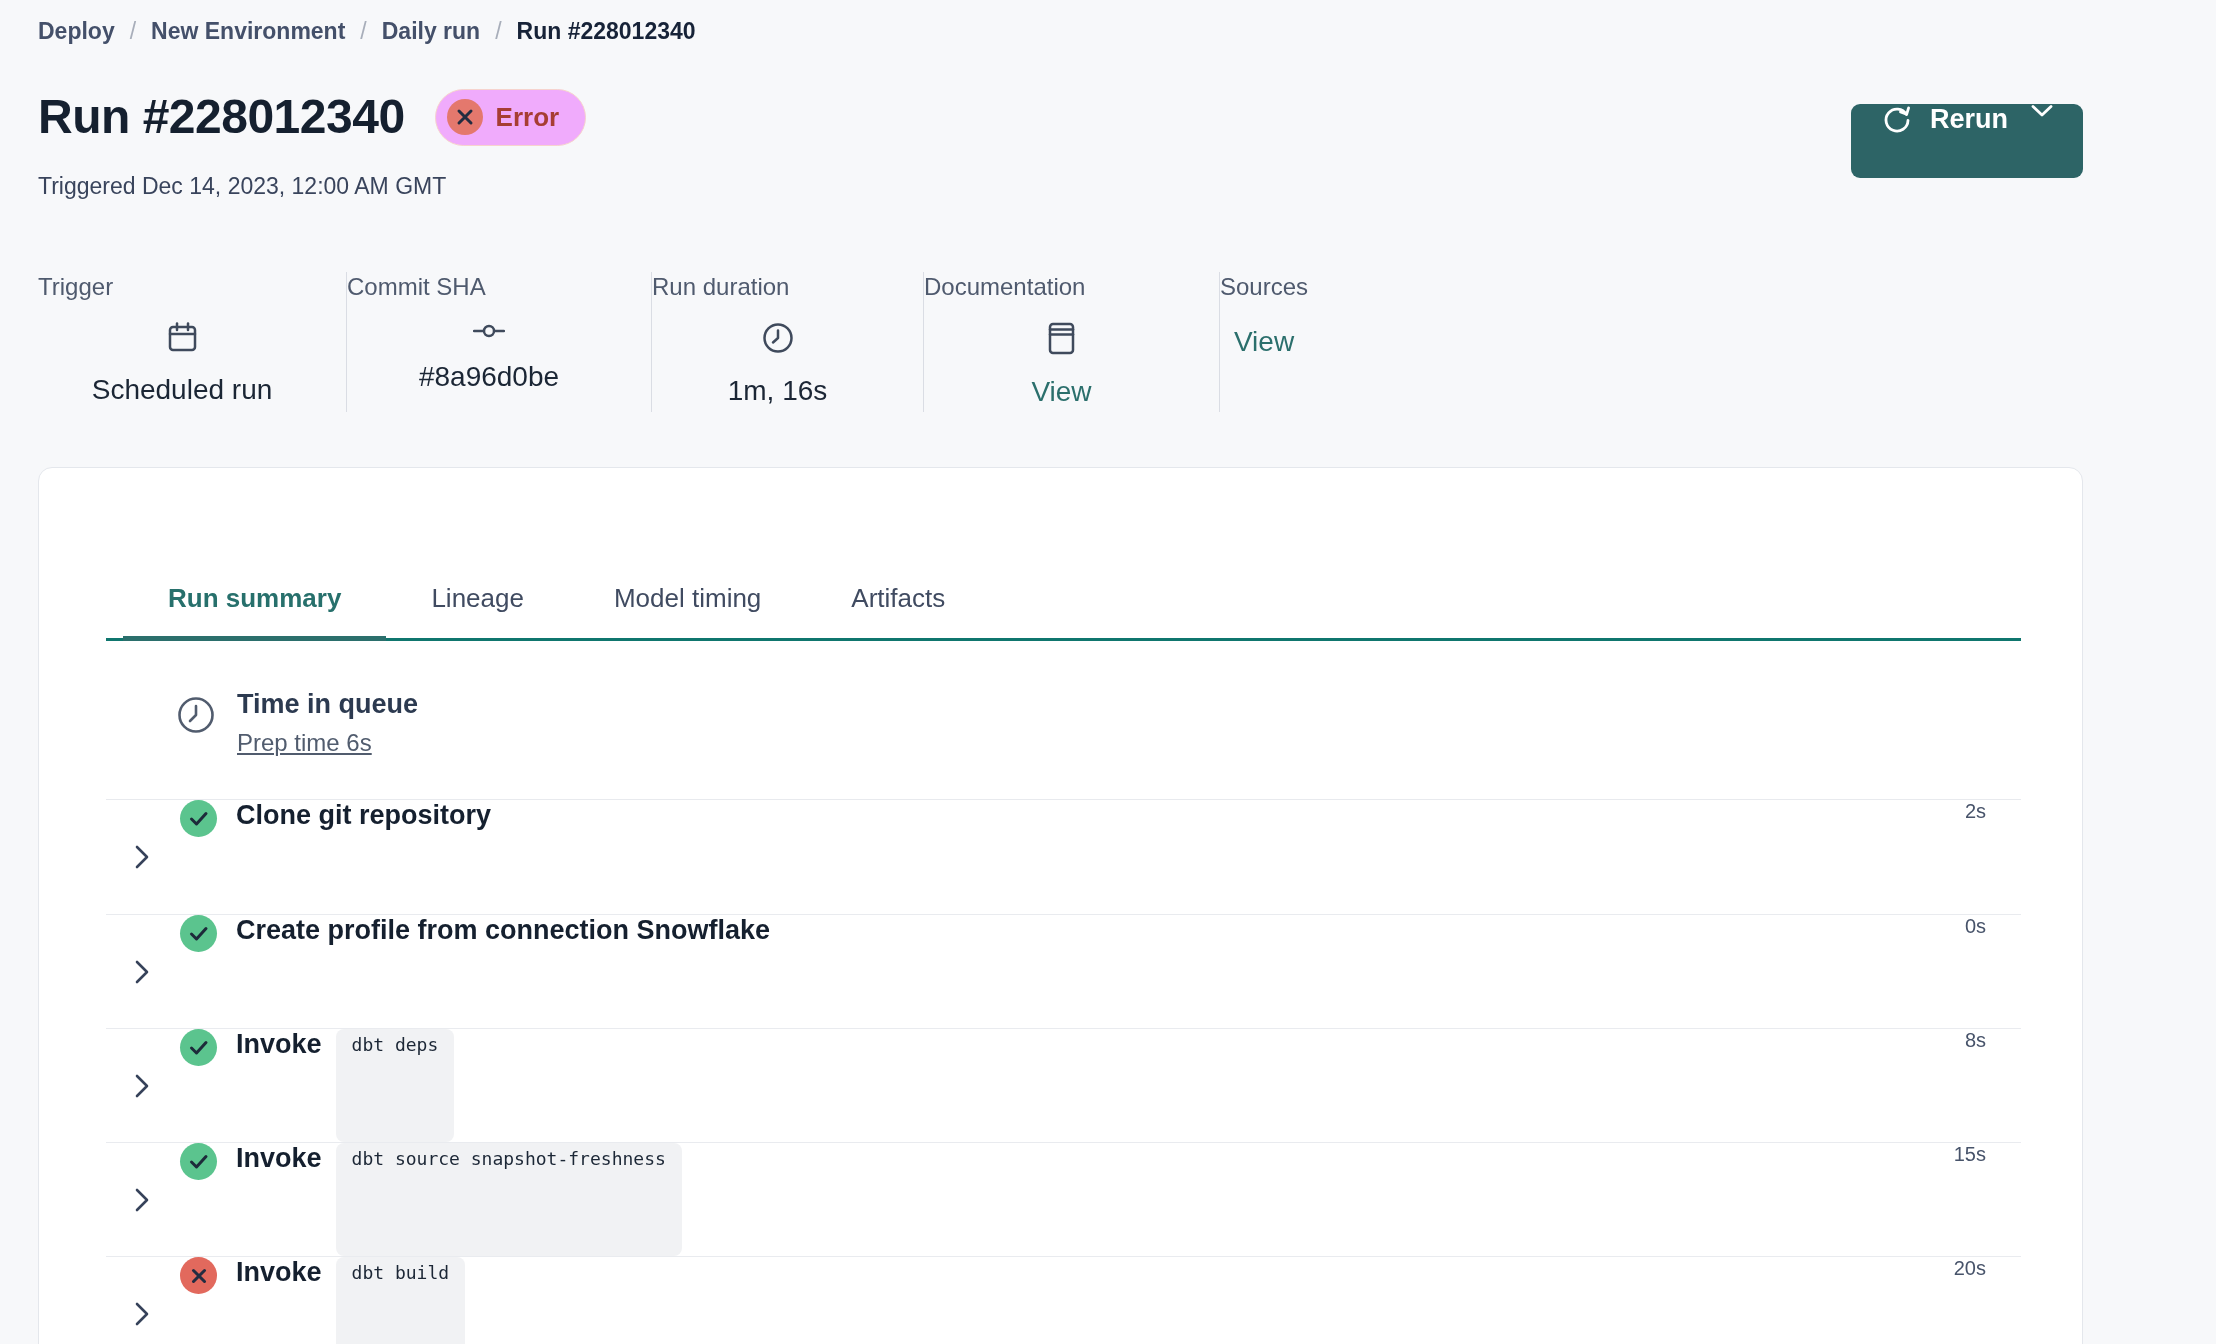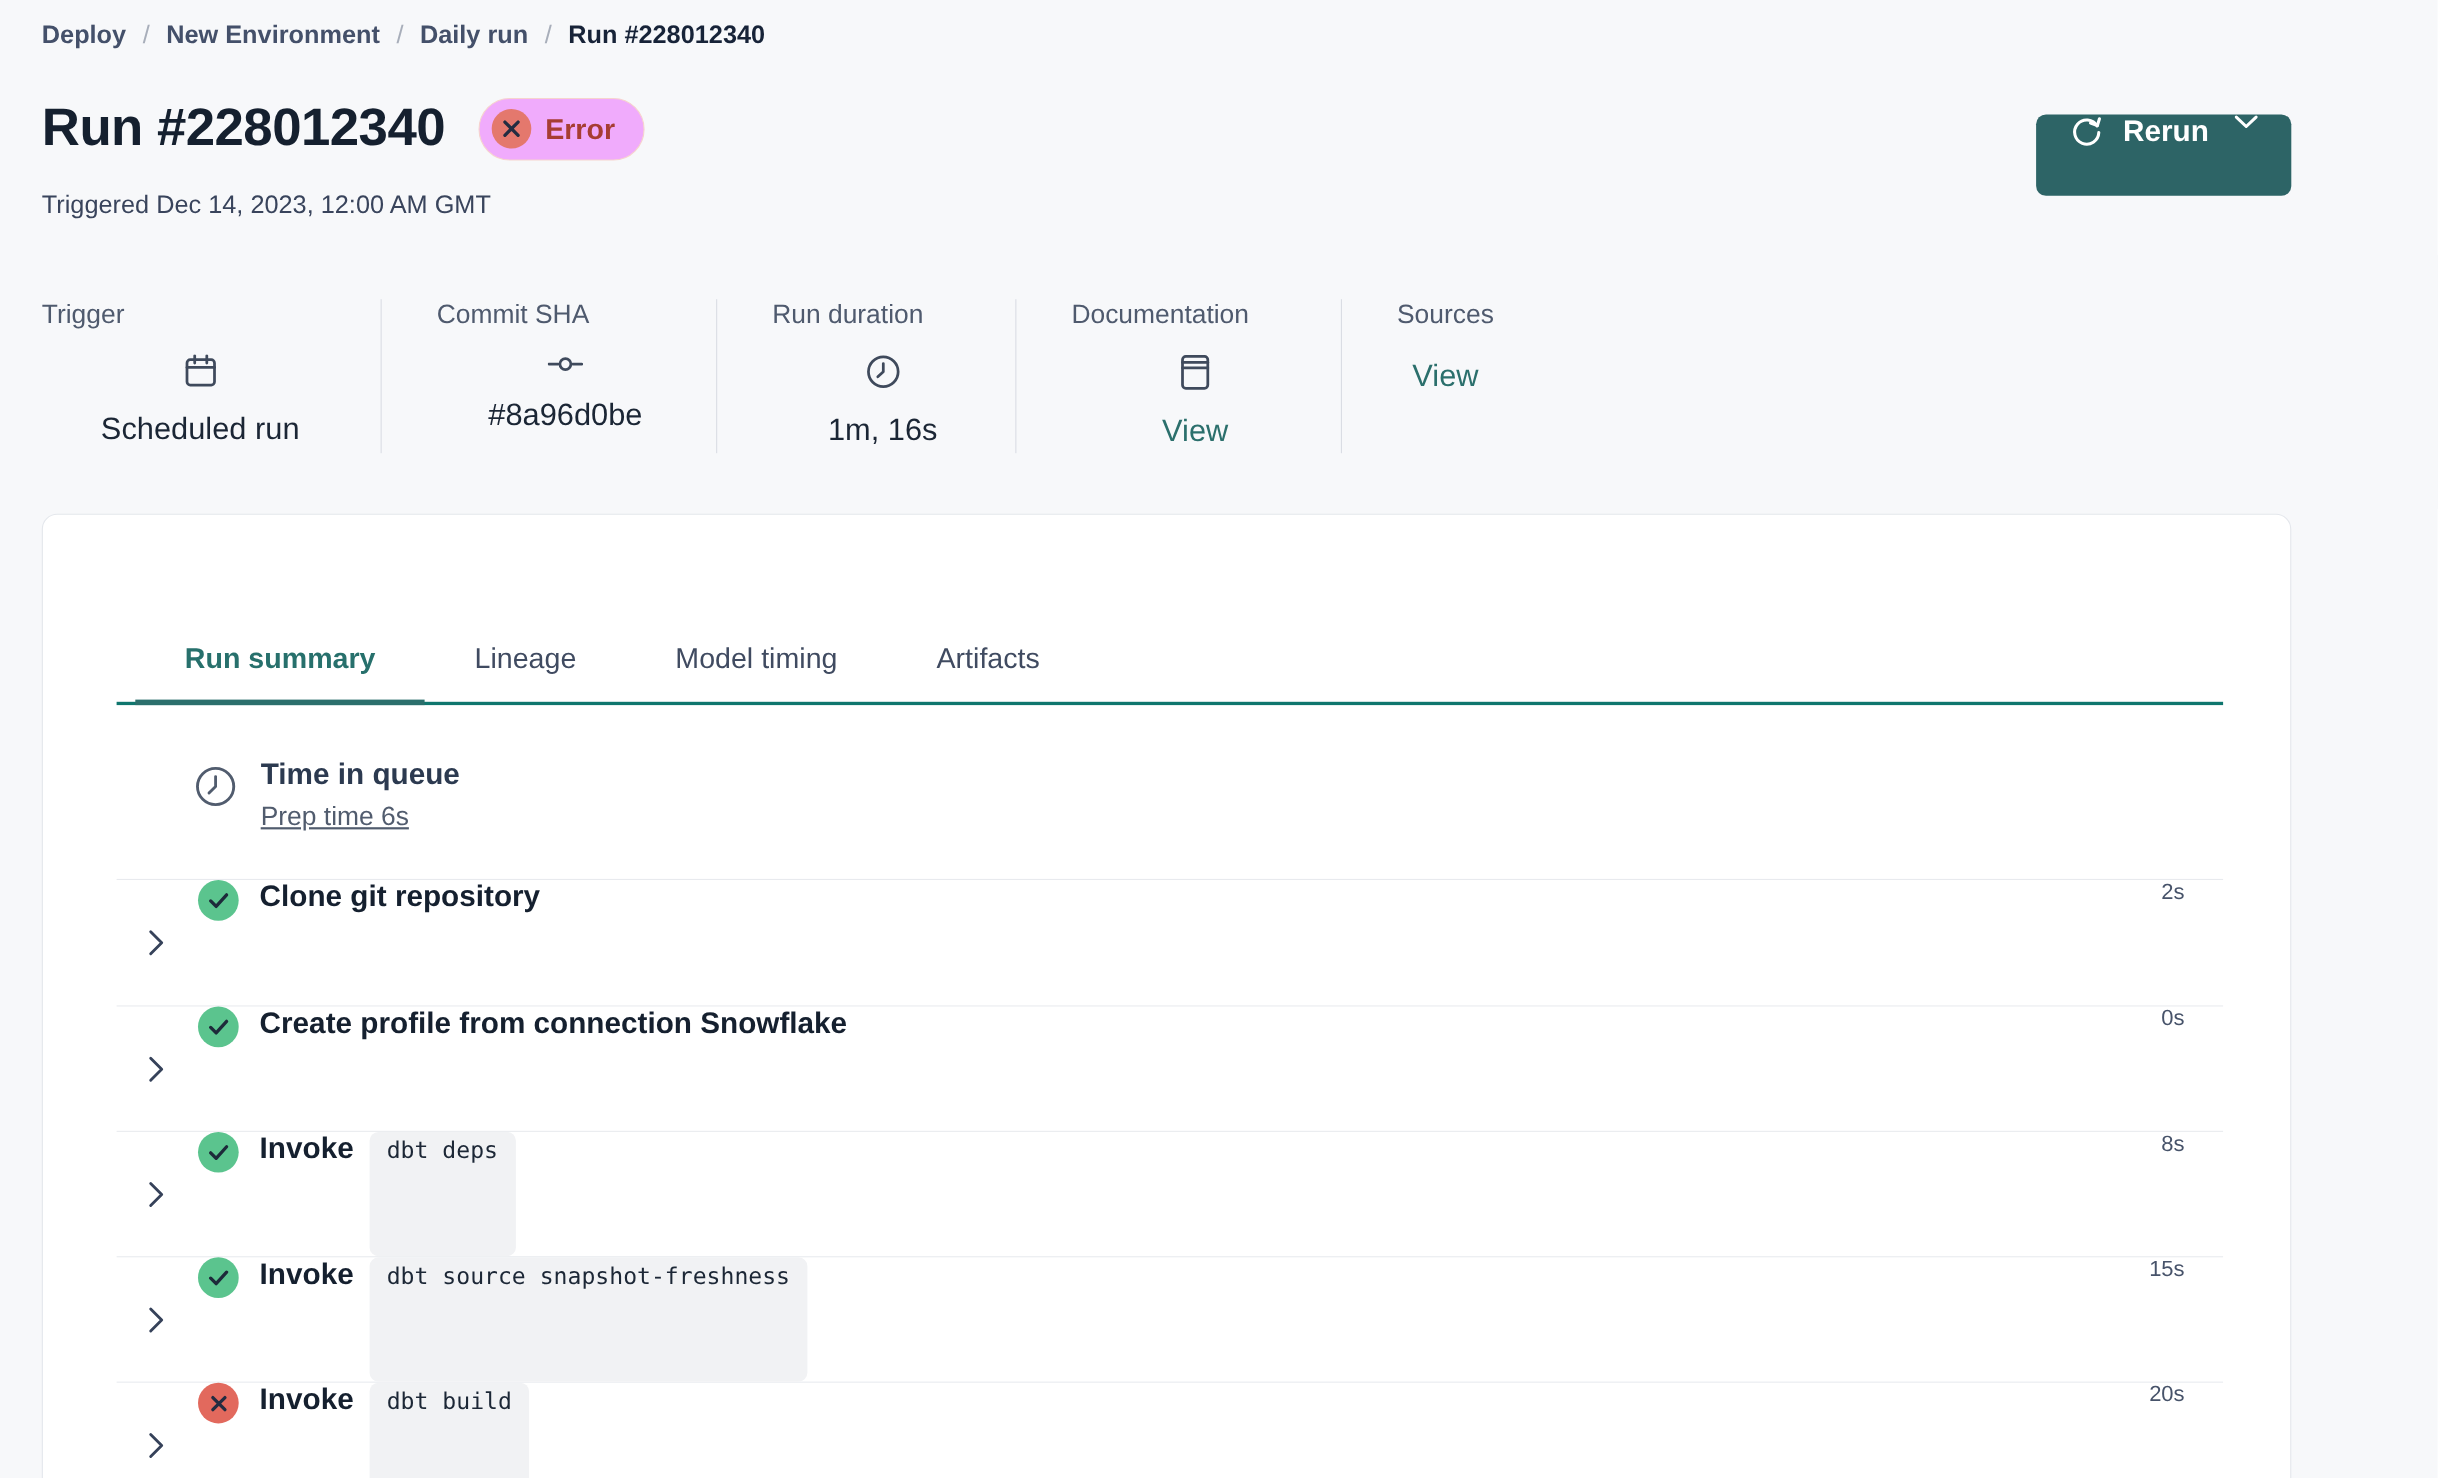--- a/index.html
+++ b/index.html
@@ -28,21 +28,21 @@
   .triggered { margin-top:24px; font-size:23px; color:#39445c; line-height:28px; }
 
   .rerun-btn { position:absolute; top:104px; right:133px; height:74px; padding:0 30px;
     background:#2d6466; border:none; border-radius:9px; color:#ffffff; font-family:"Liberation Sans",sans-serif;
     font-size:27px; font-weight:600; display:flex; align-items:flex-start; gap:17px; cursor:pointer; }
   .rerun-btn .chev-wrap { margin-left:6px; display:flex; align-items:center; }
 
   
   .meta-row { margin-top:72px; display:flex; }
   .meta-col { padding-right:20px; }
-  .meta-col + .meta-col { border-left:1px solid #dadde4; padding-left:50px; }
+  .meta-col + .meta-col { border-left:1px solid #dadde4; }
   .meta-col.c1 { width:308px; }
   .meta-col.c2 { width:305px; }
   .meta-col.c3 { width:272px; }
   .meta-col.c4 { width:296px; }
   .meta-label { font-size:24px; color:#4f5a6e; line-height:30px; }
   .meta-value { margin-top:20px; display:flex; align-items:center; gap:17px; font-size:28px; color:#1b2635; line-height:40px;flex-direction:column; }
   .meta-value .view-link { color:#2b6f6c; cursor:pointer; }
   .icon-stroke { stroke:#3f4a5c; fill:none; stroke-width:2.5; stroke-linecap:round; stroke-linejoin:round; }
 
   
@@ -64,21 +64,21 @@
 
   
   .step-row { height:114px; display:flex; }
   .step-row + .step-row { border-top:1px solid #e9ebef; }
   .expand-chevron { margin-left:28px; display:flex; align-items:center; cursor:pointer; }
   .status-circle { margin-left:30px; width:37px; height:37px; border-radius:50%; display:flex; align-items:center; justify-content:center; flex:none; }
   .status-circle.success { background:#5bc48e; }
   .status-circle.error { background:#e2695d; }
   .step-label { margin-left:19px; font-size:27px; font-weight:700; color:#15202f; }
   .cmd-chip { margin-left:14px; background:#f1f2f4; border-radius:8px; padding:5px 16px;
-    font-family:"DejaVu Sans Mono", monospace; font-size:21px; font-weight:400; color:#1c2736; }
+    font-family:"DejaVu Sans Mono", monospace; font-size:18px; font-weight:400; color:#1c2736; }
   .step-duration { margin-left:auto; margin-right:35px; font-size:20px; color:#47536a; }
   .bottom-rule { height:5px; background:#d9dde3; border-radius:2px; margin-top:-1px; }
 </style>
 </head>
 <body>
 
 <div class="page">
 
   <nav class="breadcrumb">
     <span class="crumb">Deploy</span>

